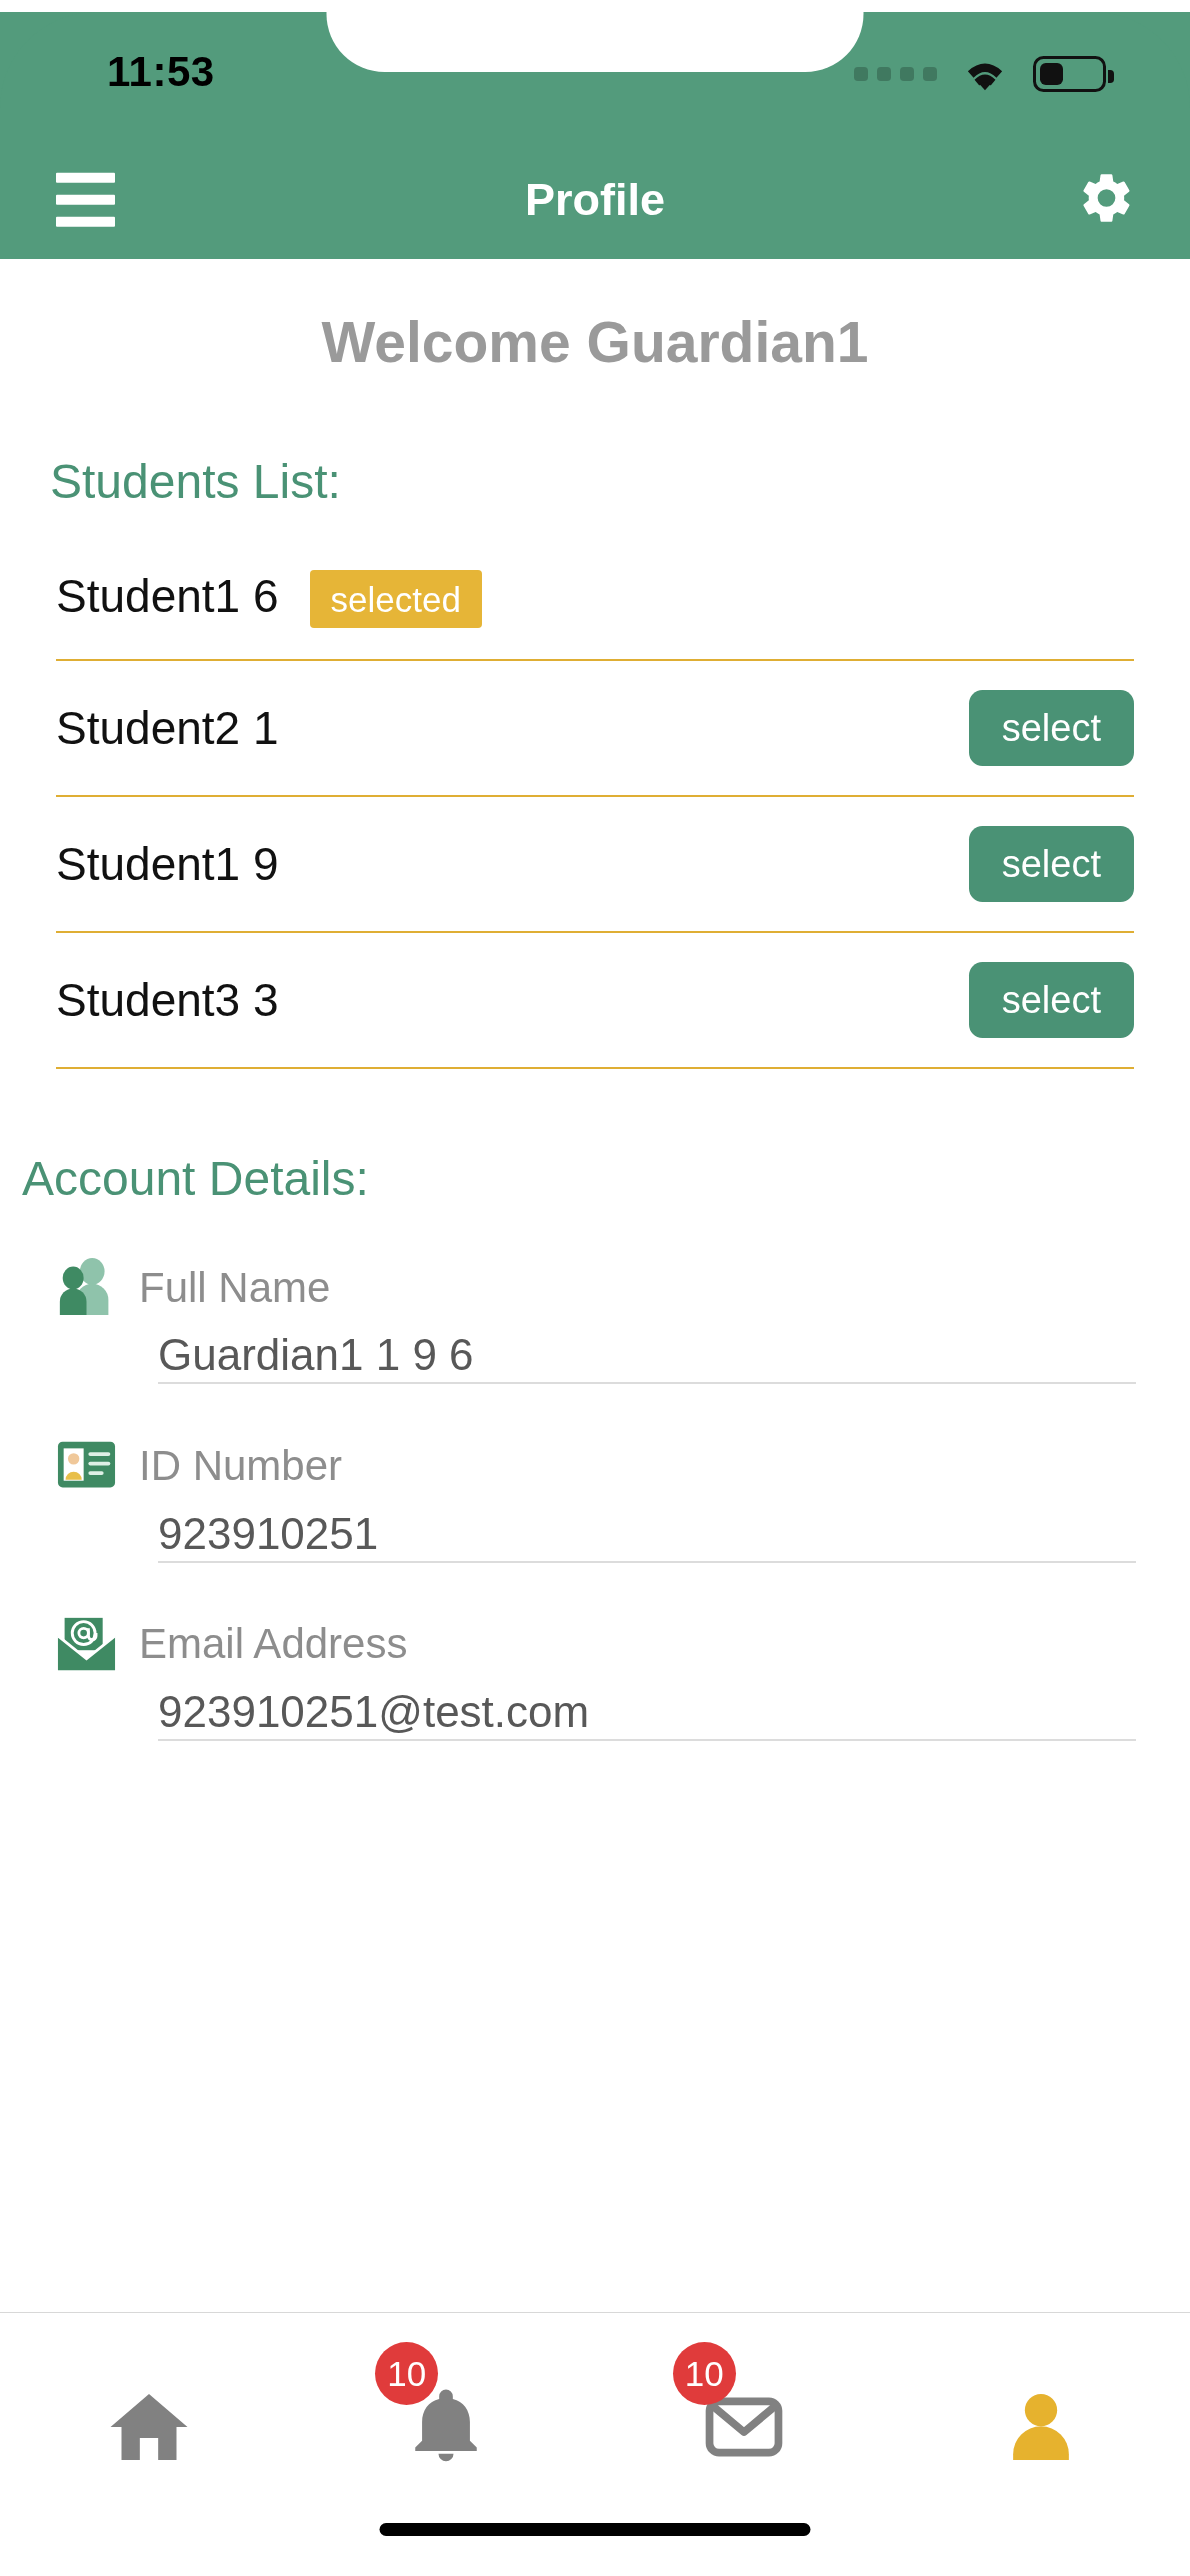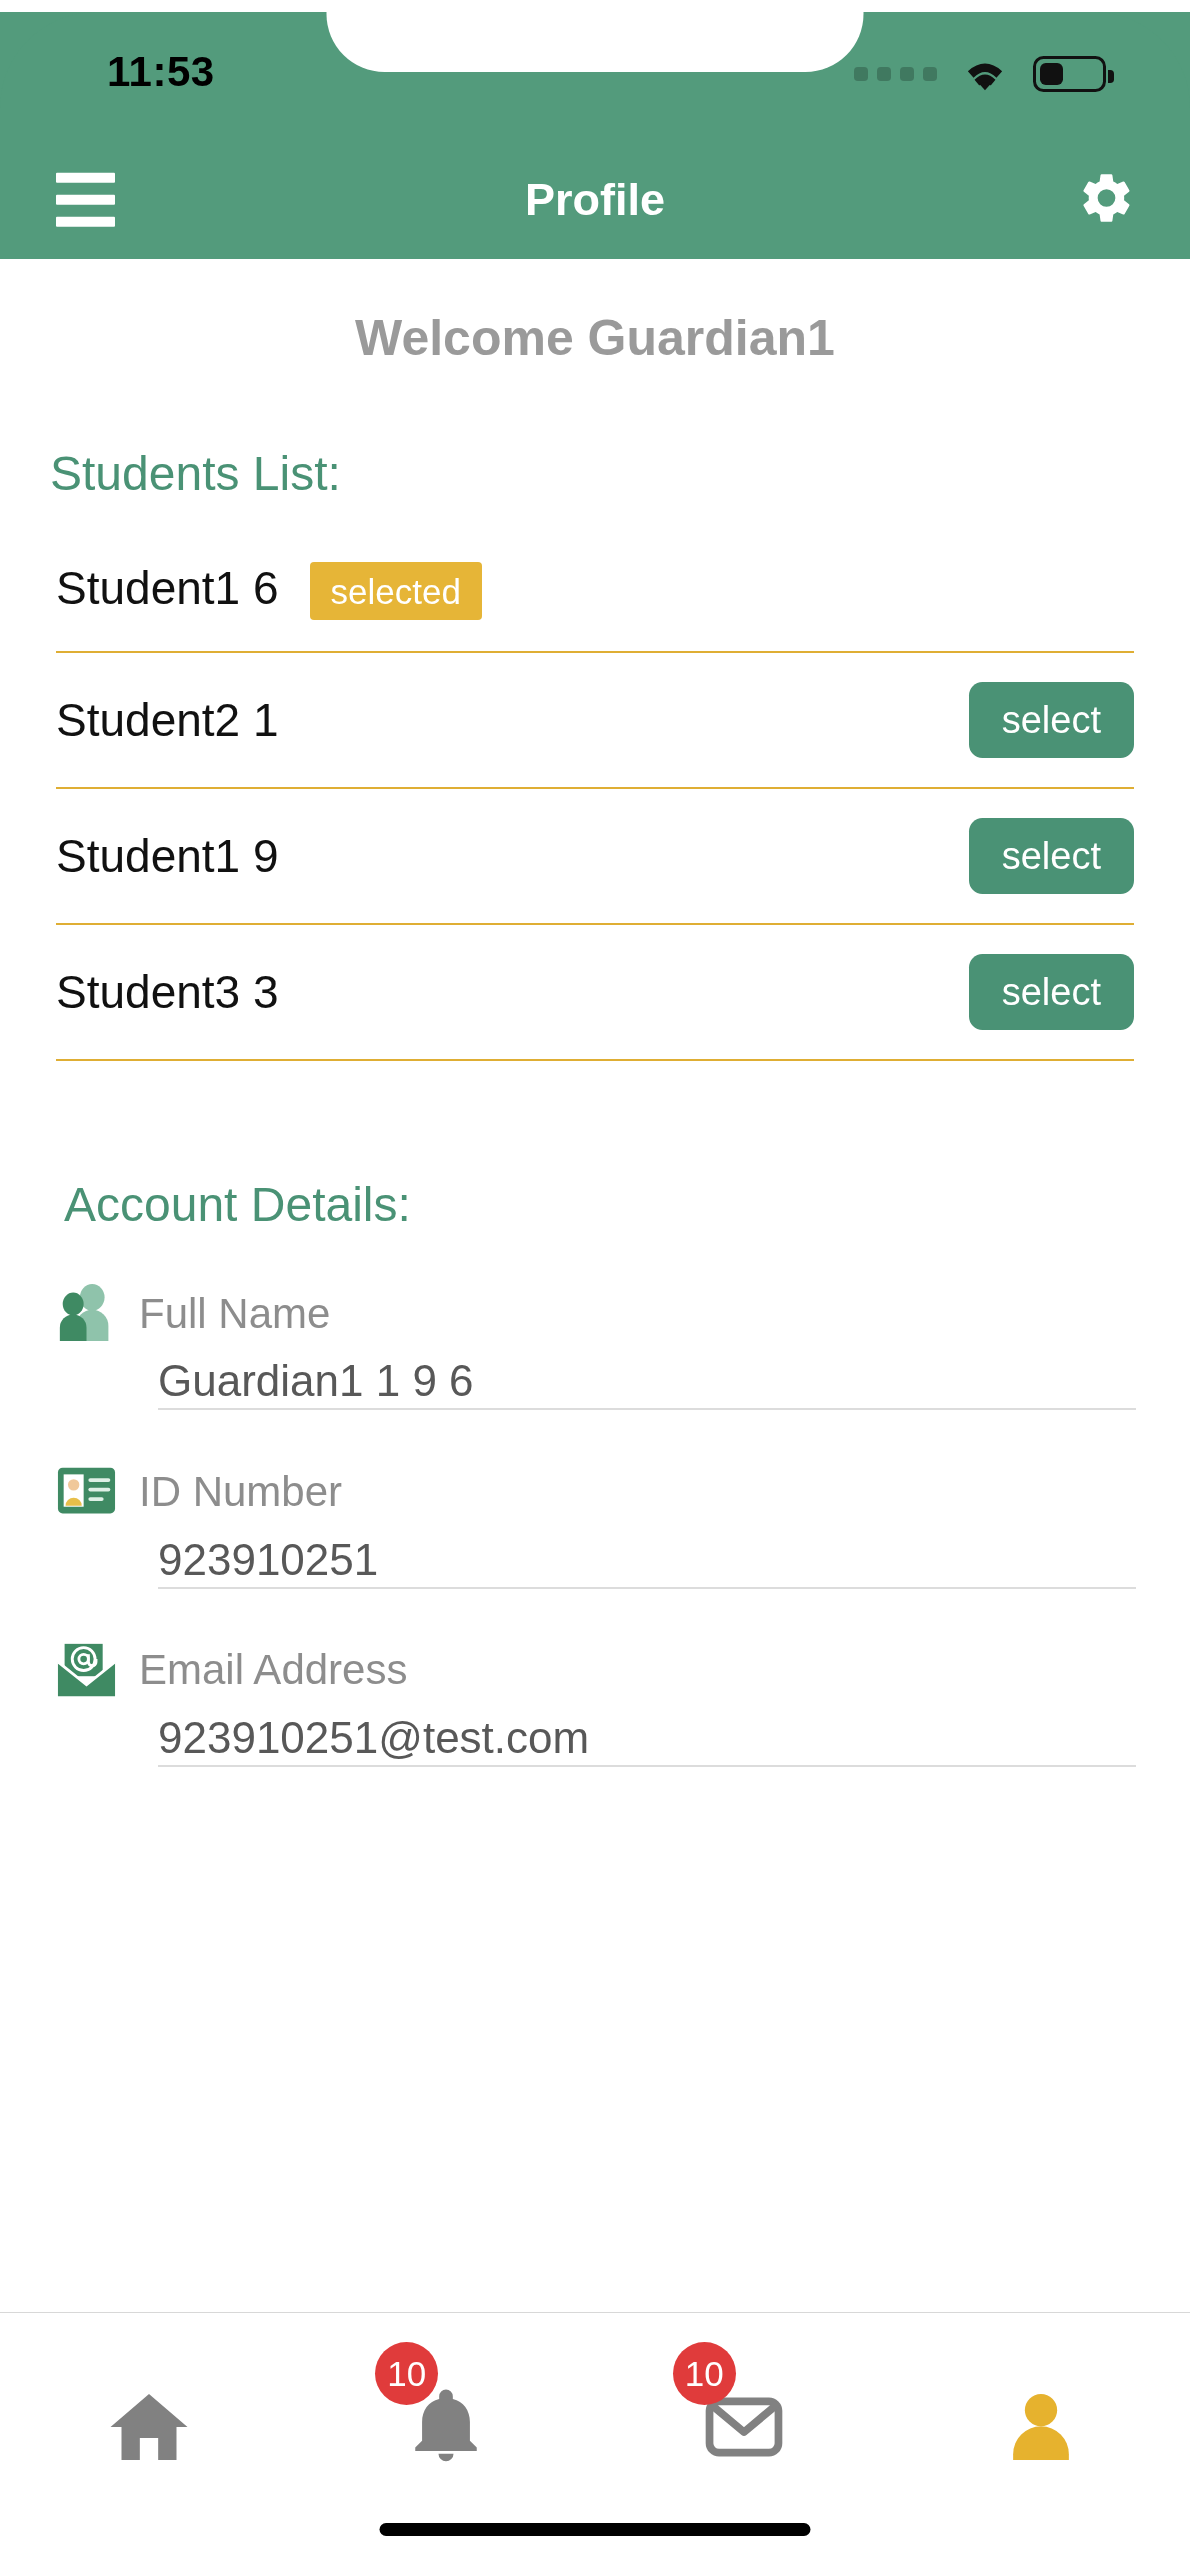--- a/index.html
+++ b/index.html
@@ -57,21 +57,21 @@
   .gear { position:absolute; right:54px; top:50%; transform:translateY(-50%);
     cursor:pointer; }
 
   
   .content {
     position:absolute; top:259px; left:0; width:1190px; height:2053px;
     background:#fff; overflow:hidden;
   }
   .welcome {
     margin-top:50px; text-align:center;
-    font-size:50px; font-weight:bold; color:#9a9a9a;
+    font-size:57px; font-weight:bold; color:#9a9a9a;
   }
   .section-title {
     margin-top:79px; padding-left:50px;
     font-size:48px; color:#4a9275;
   }
   .students { margin-top:29px; padding:0 56px; }
   .srow {
     display:flex; align-items:center; justify-content:space-between;
     min-height:136px; border-bottom:2.9px solid #dfae34;
   }
@@ -80,21 +80,21 @@
   .badge-selected {
     display:inline-block; margin-left:31px; vertical-align:middle;
     background:#e6b537; color:#fff; font-size:35px;
     padding:11.5px 21px; border-radius:4px; line-height:1;
   }
   .btn-select {
     background:#4a9275; color:#fff; font-size:38px;
     padding:19px 33px; border-radius:13.4px; border:none;
     cursor:pointer; font-family:inherit; line-height:1;
   }
-  .acct-title { margin-top:116px; padding-left:64px;
+  .acct-title { margin-top:82px; padding-left:22px;
     font-size:48px; color:#4a9275; }
 
   .field { margin-top:52px; padding:0 54px; }
   .field-head { display:flex; align-items:center; gap:20px; }
   .field-label { font-size:42px; color:#8d8d8d; }
   .field-value {
     margin-left:104px; margin-top:13.4px; padding-bottom:2px;
     font-size:44px; color:#585858;
     border-bottom:2.9px solid #dcdcdc;
   }

